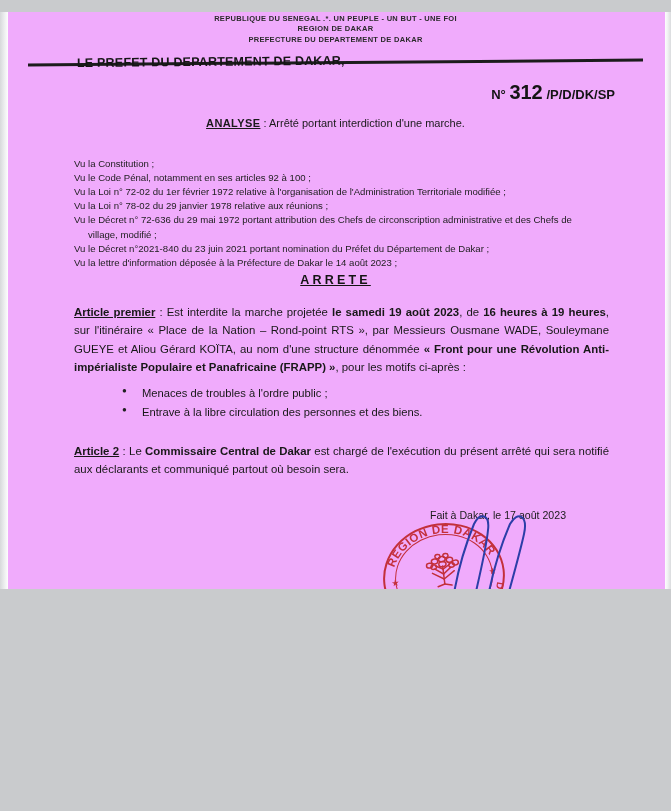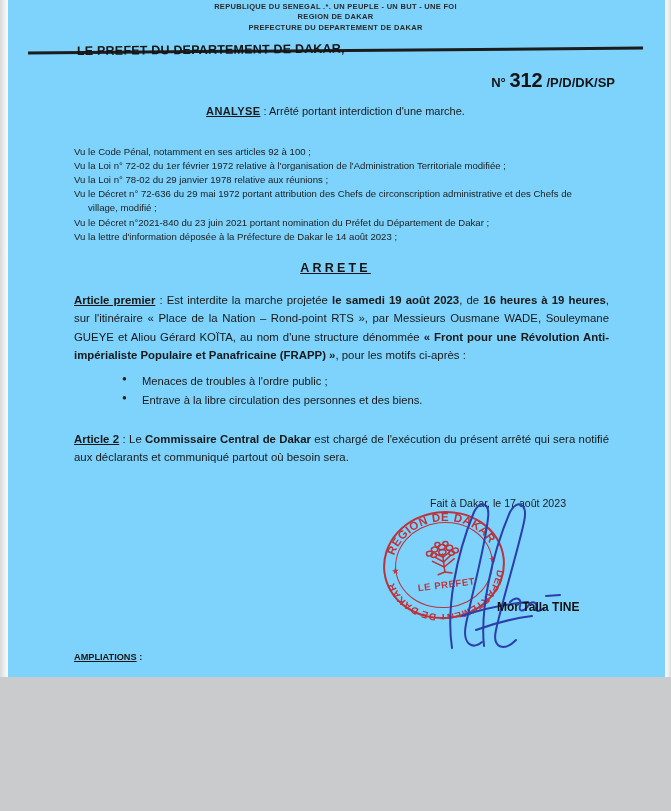--- a/index.html
+++ b/index.html
@@ -9,24 +9,25 @@
   }
   body {
     width: 671px;
     height: 811px;
     overflow: hidden;
     font-family: "Liberation Sans", sans-serif;
   }
   #page {
     position: relative;
     width: 671px;
-    height: 677px;
-    background: #7dd3fc;
+    height: 577px;
+    background: #f0abfc;
     box-sizing: border-box;
     overflow: hidden;
+    margin-top: 12px;
   }
   
   #page::before {
     content: "";
     position: absolute;
     left: 0; top: 0; bottom: 0;
     width: 8px;
     background: linear-gradient(to right, #d7d9db 0%, #eff0f1 60%, #fdfdfd 100%);
     z-index: 5;
     pointer-events: none;
@@ -326,20 +327,21 @@
     <span>N°</span>
     <span class="num-big">312</span>
     <span class="num-suffix">/P/D/DK/SP</span>
   </div>
 
   <div class="analyse">
     <span class="lbl">ANALYSE</span><span> : </span><span>Arrêté portant interdiction d'une marche.</span>
   </div>
 
   <div class="vu-block">
+    <div class="vu-line">Vu la Constitution ;</div>
     <div class="vu-line">Vu le Code Pénal, notamment en ses articles 92 à 100 ;</div>
     <div class="vu-line">Vu la Loi n° 72-02 du 1er février 1972 relative à l'organisation de l'Administration Territoriale modifiée ;</div>
     <div class="vu-line">Vu la Loi n° 78-02 du 29 janvier 1978 relative aux réunions ;</div>
     <div class="vu-line">Vu le Décret n° 72-636 du 29 mai 1972 portant attribution des Chefs de circonscription administrative et des Chefs de</div>
     <div class="vu-line">
         <span class="cont">village, modifié ;</span>
       </div>
     <div class="vu-line">Vu le Décret n°2021-840 du 23 juin 2021 portant nomination du Préfet du Département de Dakar ;</div>
     <div class="vu-line">Vu la lettre d'information déposée à la Préfecture de Dakar le 14 août 2023 ;</div>
   </div>

